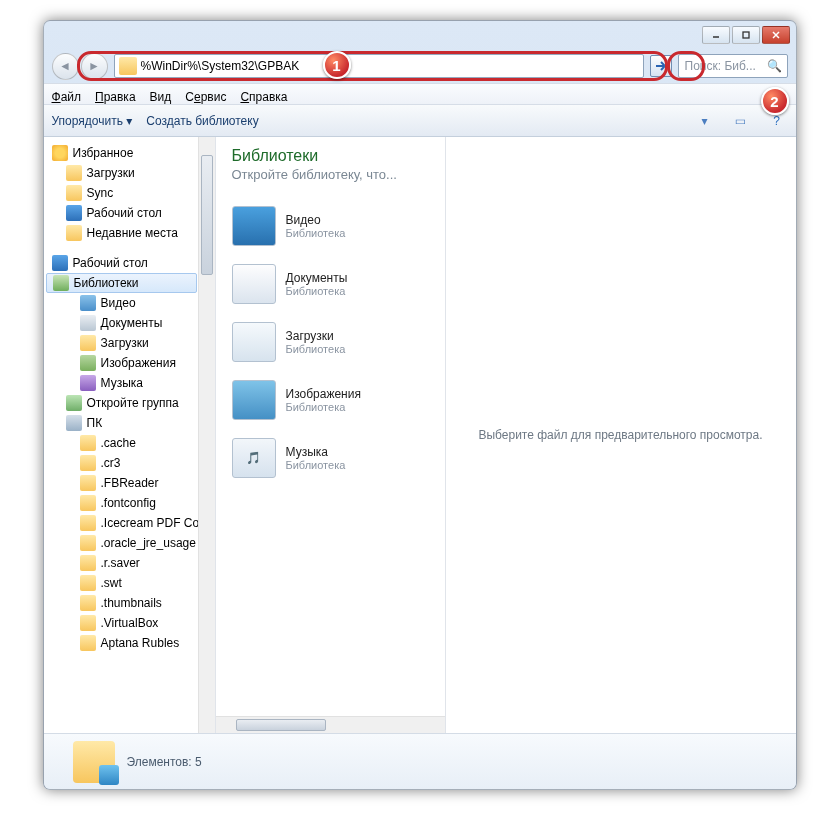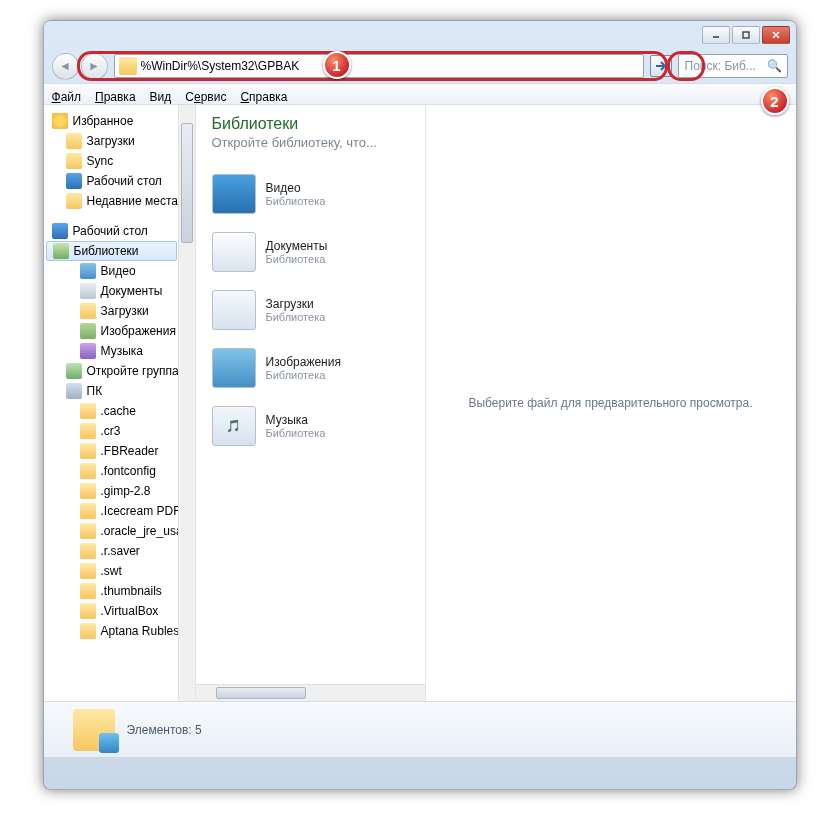--- a/index.html
+++ b/index.html
@@ -24,21 +24,21 @@
 .gobtn{width:22px;height:22px;border:1px solid #6f8db2;border-radius:2px;background:linear-gradient(#fdfefe,#d6e3f2);display:flex;align-items:center;justify-content:center;color:#2a64b3;cursor:pointer}
 .srch{width:110px;height:24px;border:1px solid #8ea3bb;border-radius:2px;background:#fff;padding:0 20px 0 6px;color:#8a94a1;display:flex;align-items:center;position:relative}
 .srch .mag{position:absolute;right:4px;top:4px;color:#4b7ec0}
 .menubar{height:22px;background:linear-gradient(#fafcfe,#eef2f8);border-top:1px solid #d6dde7;border-bottom:1px solid #d6dde7;display:flex;align-items:flex-end;padding:0 8px;gap:14px}
 .menubar span{cursor:pointer}
 .menubar span u{text-decoration:underline}
 .cmdbar{height:32px;background:linear-gradient(#f8fafc,#e3eaf3);border-bottom:1px solid #c4cfdc;display:flex;align-items:center;padding:0 8px;gap:14px;color:#1a3e6e}
 .cmdbar .spacer{flex:1}
 .cmdbar .rb{width:22px;height:22px;display:flex;align-items:center;justify-content:center;color:#4b7ec0;cursor:pointer}
 .content{display:flex;height:596px;background:#fff}
-.nav{width:152px;border-right:1px solid #e0e4ea;overflow:hidden;padding:6px 0;position:relative}
+.nav{width:172px;border-right:1px solid #e0e4ea;overflow:hidden;padding:6px 0;position:relative}
 .nav .scroll{position:absolute;right:0;top:0;bottom:0;width:17px;background:#f0f0f0;border-left:1px solid #e1e1e1}
 .nav .scroll .thumb{position:absolute;left:2px;right:2px;top:18px;height:120px;background:linear-gradient(#e9edf2,#c9d2dd);border:1px solid #aab5c2;border-radius:2px}
 .ni{display:flex;align-items:center;height:20px;padding-left:8px;gap:5px;cursor:pointer;white-space:nowrap;overflow:hidden}
 .ni.sel{background:linear-gradient(#ebf3fd,#d6e8fb);border:1px solid #a6c8ee;border-radius:2px;margin:0 18px 0 2px;padding-left:6px}
 .ni .ico{width:16px;height:16px;flex-shrink:0;border-radius:2px}
 .ico.star{background:radial-gradient(circle,#ffd65e 40%,#f2a92e)}
 .ico.fol{background:linear-gradient(#ffe9a8,#f7c65e)}
 .ico.desk{background:linear-gradient(#5aa5e8,#2c6fb8)}
 .ico.pc{background:linear-gradient(#d6e0ea,#9ab1c7)}
 .ico.lib{background:linear-gradient(#c9e5b8,#6fae5c)}
@@ -119,20 +119,28 @@
   <div class="badge b2">2</div>
 
   <div class="menubar">
     <span><u>Ф</u>айл</span>
     <span><u>П</u>равка</span>
     <span>Ви<u>д</u></span>
     <span>С<u>е</u>рвис</span>
     <span><u>С</u>правка</span>
   </div>
 
+  <div class="cmdbar">
+    <span><span>Упорядочить</span> ▾</span>
+    <span>Создать библиотеку</span>
+    <div class="spacer"></div>
+    <div class="rb">▾</div>
+    <div class="rb">▭</div>
+    <div class="rb" style="color:#2a6fc0">?</div>
+  </div>
 
   <div class="content">
     <div class="nav">
       <div class="ni">
           <div class="ico star"></div>
           <span>Избранное</span>
         </div>
       <div class="ni pad1">
           <div class="ico fol"></div>
           <span>Загрузки</span>
@@ -197,24 +205,20 @@
       <div class="ni pad2">
           <div class="ico fol"></div>
           <span>.FBReader</span>
         </div>
       <div class="ni pad2">
           <div class="ico fol"></div>
           <span>.fontconfig</span>
         </div>
       <div class="ni pad2">
           <div class="ico fol"></div>
-          <span>.gimp-2.8</span>
-        </div>
-      <div class="ni pad2">
-          <div class="ico fol"></div>
           <span>.Icecream PDF Conv</span>
         </div>
       <div class="ni pad2">
           <div class="ico fol"></div>
           <span>.oracle_jre_usage</span>
         </div>
       <div class="ni pad2">
           <div class="ico fol"></div>
           <span>.r.saver</span>
         </div>

